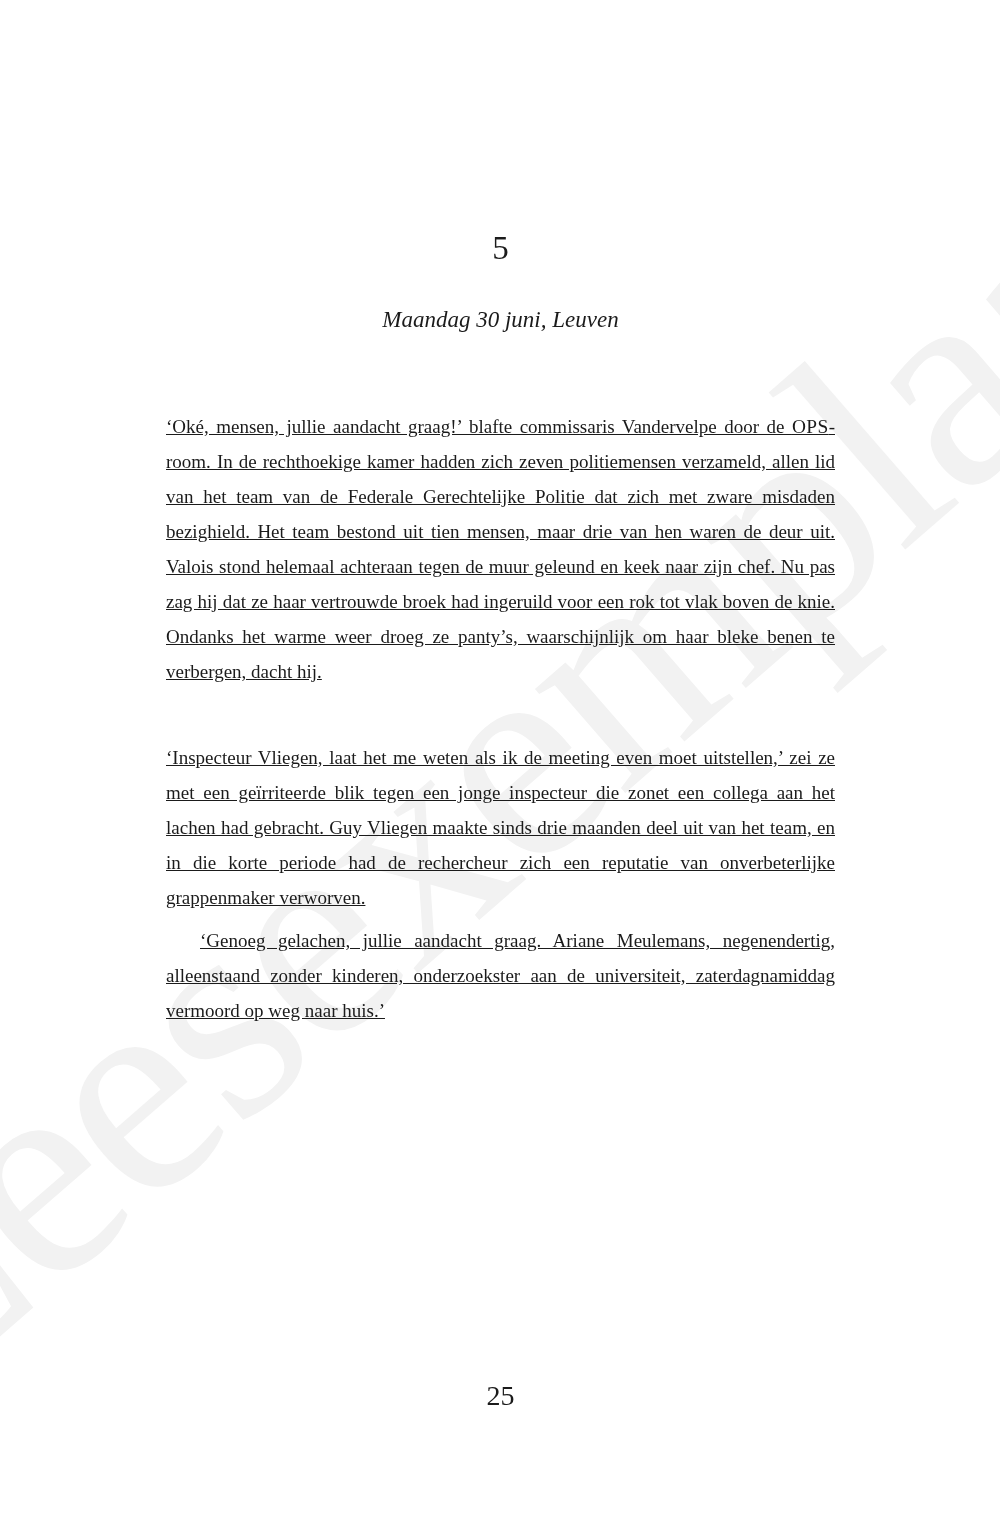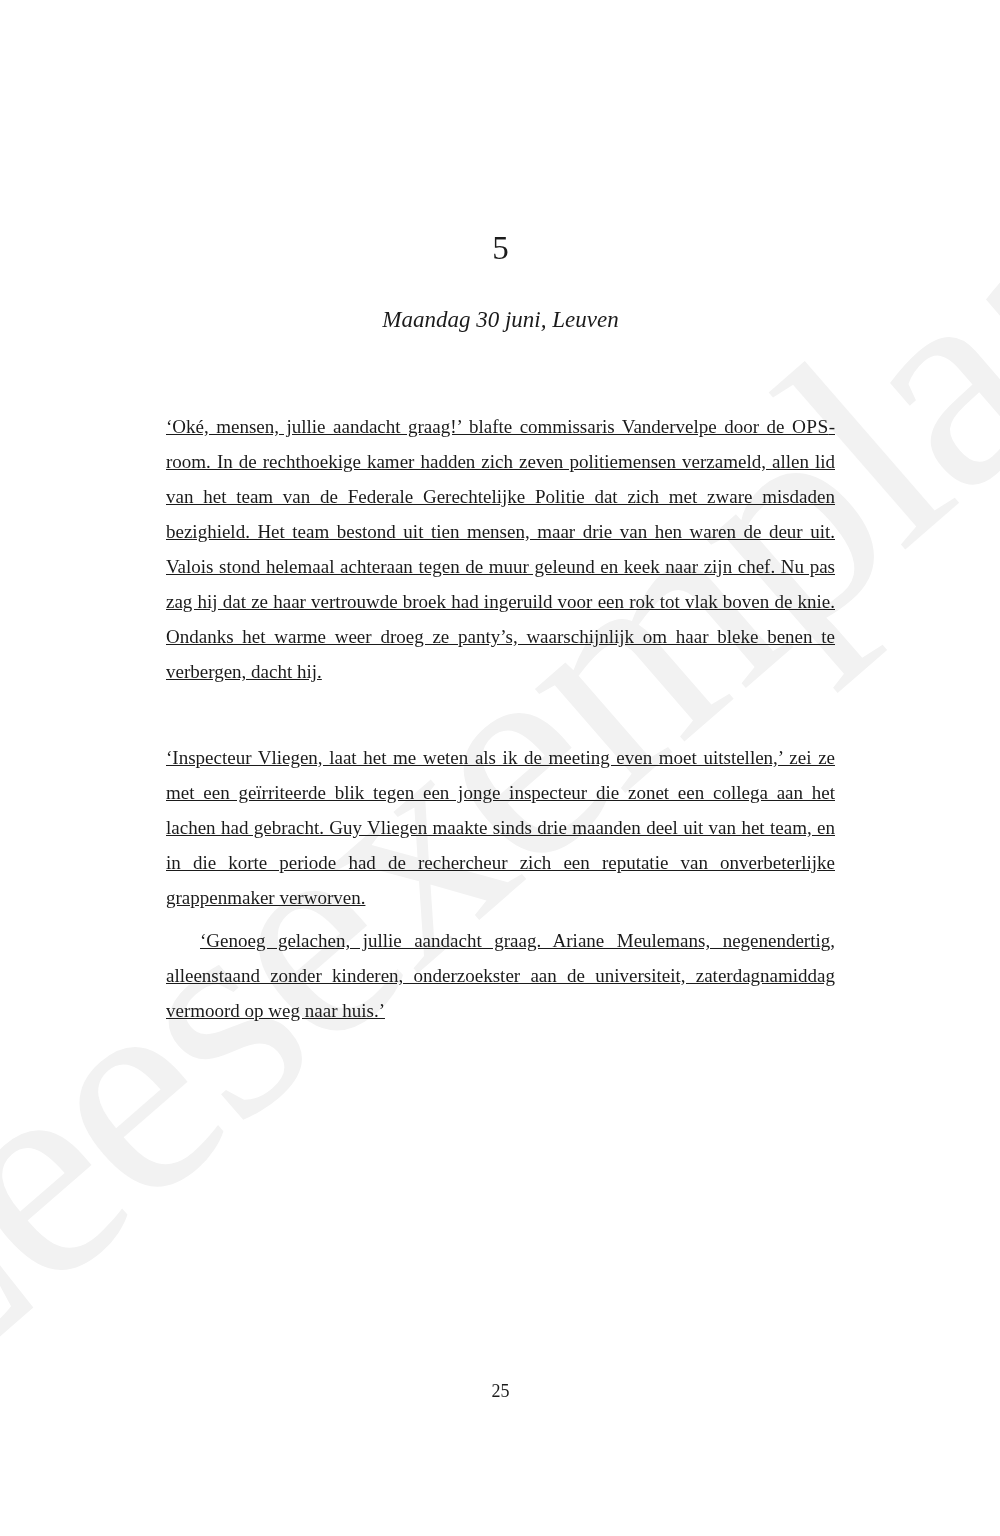--- a/index.html
+++ b/index.html
@@ -100,21 +100,21 @@
     letter-spacing: 0.4px;
   }
 
   .page-number {
     position: absolute;
     left: 0;
     top: 1382px;
     width: 685px;
     margin: 0;
     text-align: center;
-    font-size: 18px;
+    font-size: 28px;
     line-height: 1;
   }
 </style>
 </head>
 <body>
 
 <div class="page">
 
   <div class="watermark-layer">
     <div class="watermark-text">Leesexemplaar</div>

